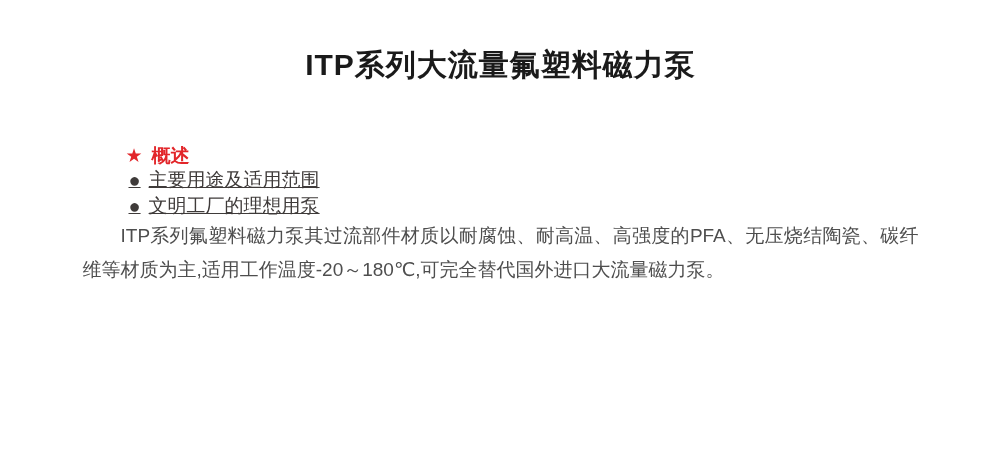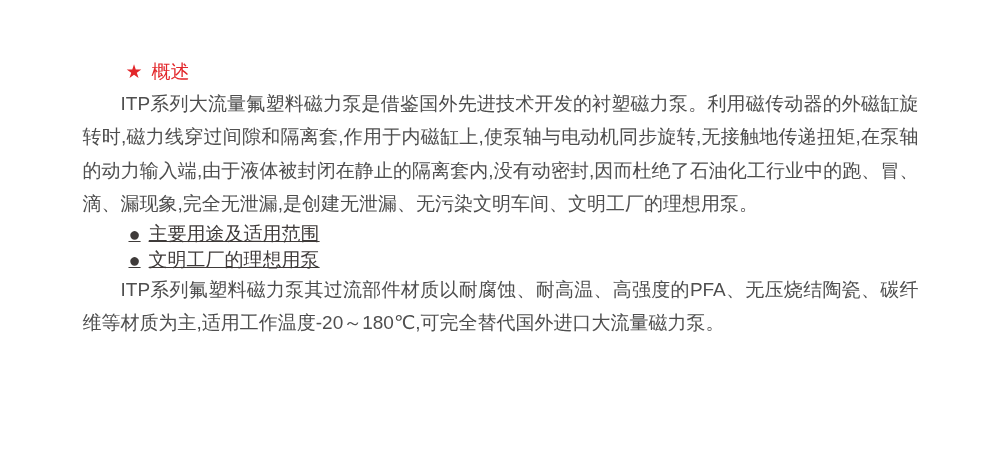--- a/index.html
+++ b/index.html
@@ -25,21 +25,21 @@
   .content {
     width: 836px;
     margin: 0 auto;
     color: #4e4e4e;
   }
   .star-heading {
     margin-top: 61px;
     padding-left: 43px;
     font-size: 19px;
     line-height: 22px;
-    font-weight: normal;
+    font-weight: bold;
     color: #e2262a;
   }
   .star-heading .icon {
     font-size: 19px;
     margin-right: 9px;
   }
   .bullet-heading {
     padding-left: 46px;
     font-size: 19px;
     line-height: 26px;
@@ -62,28 +62,28 @@
   }
   .para.first {
     margin-top: 4px;
   }
 </style>
 </head>
 <body>
 
 <div>
 
+  <h1 class="page-title">ITP系列大流量氟塑料磁力泵</h1>
 
   <div class="content">
 
     <div class="star-heading">
       <span class="icon">★</span><span>概述</span>
     </div>
 
-    <p class="para first">ITP系列大流量氟塑料磁力泵是借鉴国外先进技术开发的衬塑磁力泵。利用磁传动器的外磁缸旋转时,磁力线穿过间隙和隔离套,作用于内磁缸上,使泵轴与电动机同步旋转,无接触地传递扭矩,在泵轴的动力输入端,由于液体被封闭在静止的隔离套内,没有动密封,因而杜绝了石油化工行业中的跑、冒、滴、漏现象,完全无泄漏,是创建无泄漏、无污染文明车间、文明工厂的理想用泵。</p>
 
     <div class="bullet-heading">
       <span class="icon">●</span><span>主要用途及适用范围</span>
     </div>
 
 
     <div class="bullet-heading">
       <span class="icon">●</span><span>文明工厂的理想用泵</span>
     </div>
 

